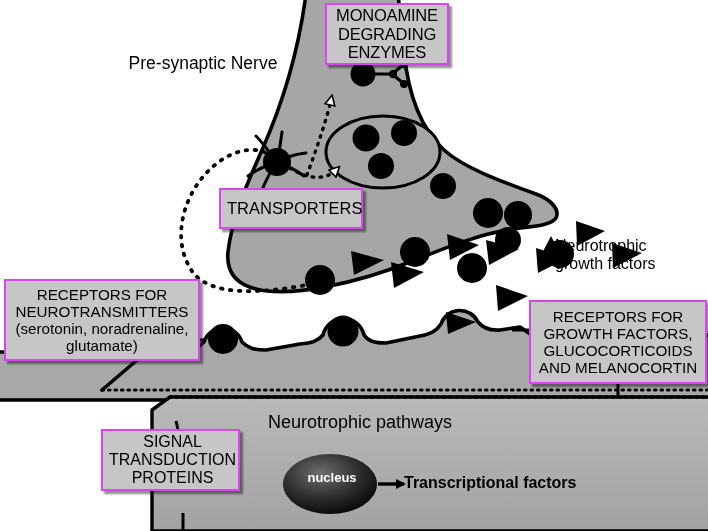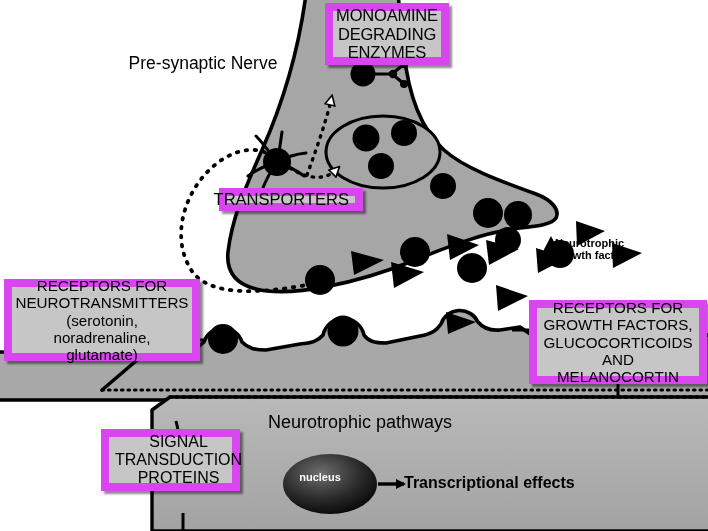--- a/index.html
+++ b/index.html
@@ -3,54 +3,54 @@
 <meta charset="utf-8">
 <style>
   html,body{margin:0;padding:0;background:#ffffff;}
   body{font-family:"Liberation Sans", sans-serif;}
   #stage{position:relative;width:708px;height:531px;background:#ffffff;overflow:hidden;}
   #stage svg{position:absolute;left:0;top:0;}
 
   .lbl-box{
     position:absolute;
     background:#c6c6c6;
-    border:8px solid #d946ef;
+    border:2px solid #d946ef;
     box-shadow:3px 3px 2px rgba(0,0,0,0.45);
     text-align:center;
     color:#000;
     line-height:1.12;
     box-sizing:border-box;
     padding:2px 6px;
     font-weight:400;
   }
   .plain-lbl{
     position:absolute;
     color:#000;
     text-align:center;
     line-height:1.12;
   }
   .bold-lbl{font-weight:bold;}
 
   #box-monoamine{left:325px;top:3px;width:124px;height:62px;font-size:16.5px;letter-spacing:-0.2px;
     display:flex;align-items:center;justify-content:center;}
-  #box-transporters{left:219px;top:188px;width:144px;height:23px;font-size:16.5px;
-    display:flex;align-items:center;justify-content:flex-end;}
+  #box-transporters{left:219px;top:188px;width:144px;height:41px;font-size:16.5px;
+    display:flex;align-items:center;justify-content:flex-start;}
   #box-receptors-nt{left:4px;top:279px;width:196px;height:82px;font-size:15.2px;
     display:flex;align-items:center;justify-content:center;}
   #box-receptors-gf{left:529px;top:300px;width:178px;height:84px;font-size:15.2px;
     display:flex;align-items:center;justify-content:center;}
   #box-signal{left:101px;top:429px;width:139px;height:62px;font-size:16px;
     display:flex;align-items:center;}
 
   #lbl-presynaptic{left:108px;top:54px;width:190px;font-size:17.5px;text-align:center;}
   #lbl-postsynaptic{left:24px;top:385px;width:150px;font-size:17px;text-align:center;}
   #lbl-neurotransmitter{left:428px;top:159px;width:120px;font-size:14px;text-align:left;}
-  #lbl-neurotrophic{left:555px;top:237px;width:150px;font-size:11px;text-align:left;font-weight:bold;}
+  #lbl-neurotrophic{left:555px;top:237px;width:150px;font-size:16px;text-align:left;font-weight:normal;}
   #lbl-transduction{left:245px;top:412px;width:230px;font-size:18px;text-align:center;}
-  #lbl-nucleus{left:280px;top:471px;width:80px;font-size:11px;color:#fff;font-weight:bold;text-align:center;}
+  #lbl-nucleus{left:292px;top:471px;width:80px;font-size:13px;color:#fff;font-weight:bold;text-align:center;}
   #lbl-transcriptional{left:404px;top:474px;width:200px;font-size:16px;font-weight:bold;text-align:left;}
 </style>
 </head>
 <body>
 
 <div id="stage">
 
   <svg width="708" height="531" viewBox="0 0 708 531">
     <defs>
       <radialGradient id="nucGrad" cx="40%" cy="32%" r="78%">
@@ -256,15 +256,15 @@
 
 
 
   <div class="plain-lbl" id="lbl-neurotrophic" style="white-space:pre-line;">Neurotrophic
 growth factors</div>
 
   <div class="plain-lbl" id="lbl-transduction">Neurotrophic pathways</div>
 
   <div class="plain-lbl" id="lbl-nucleus">nucleus</div>
 
-  <div class="plain-lbl bold-lbl" id="lbl-transcriptional">Transcriptional effects</div>
+  <div class="plain-lbl bold-lbl" id="lbl-transcriptional">Transcriptional factors</div>
 
 </div>
 
 </body></html>

